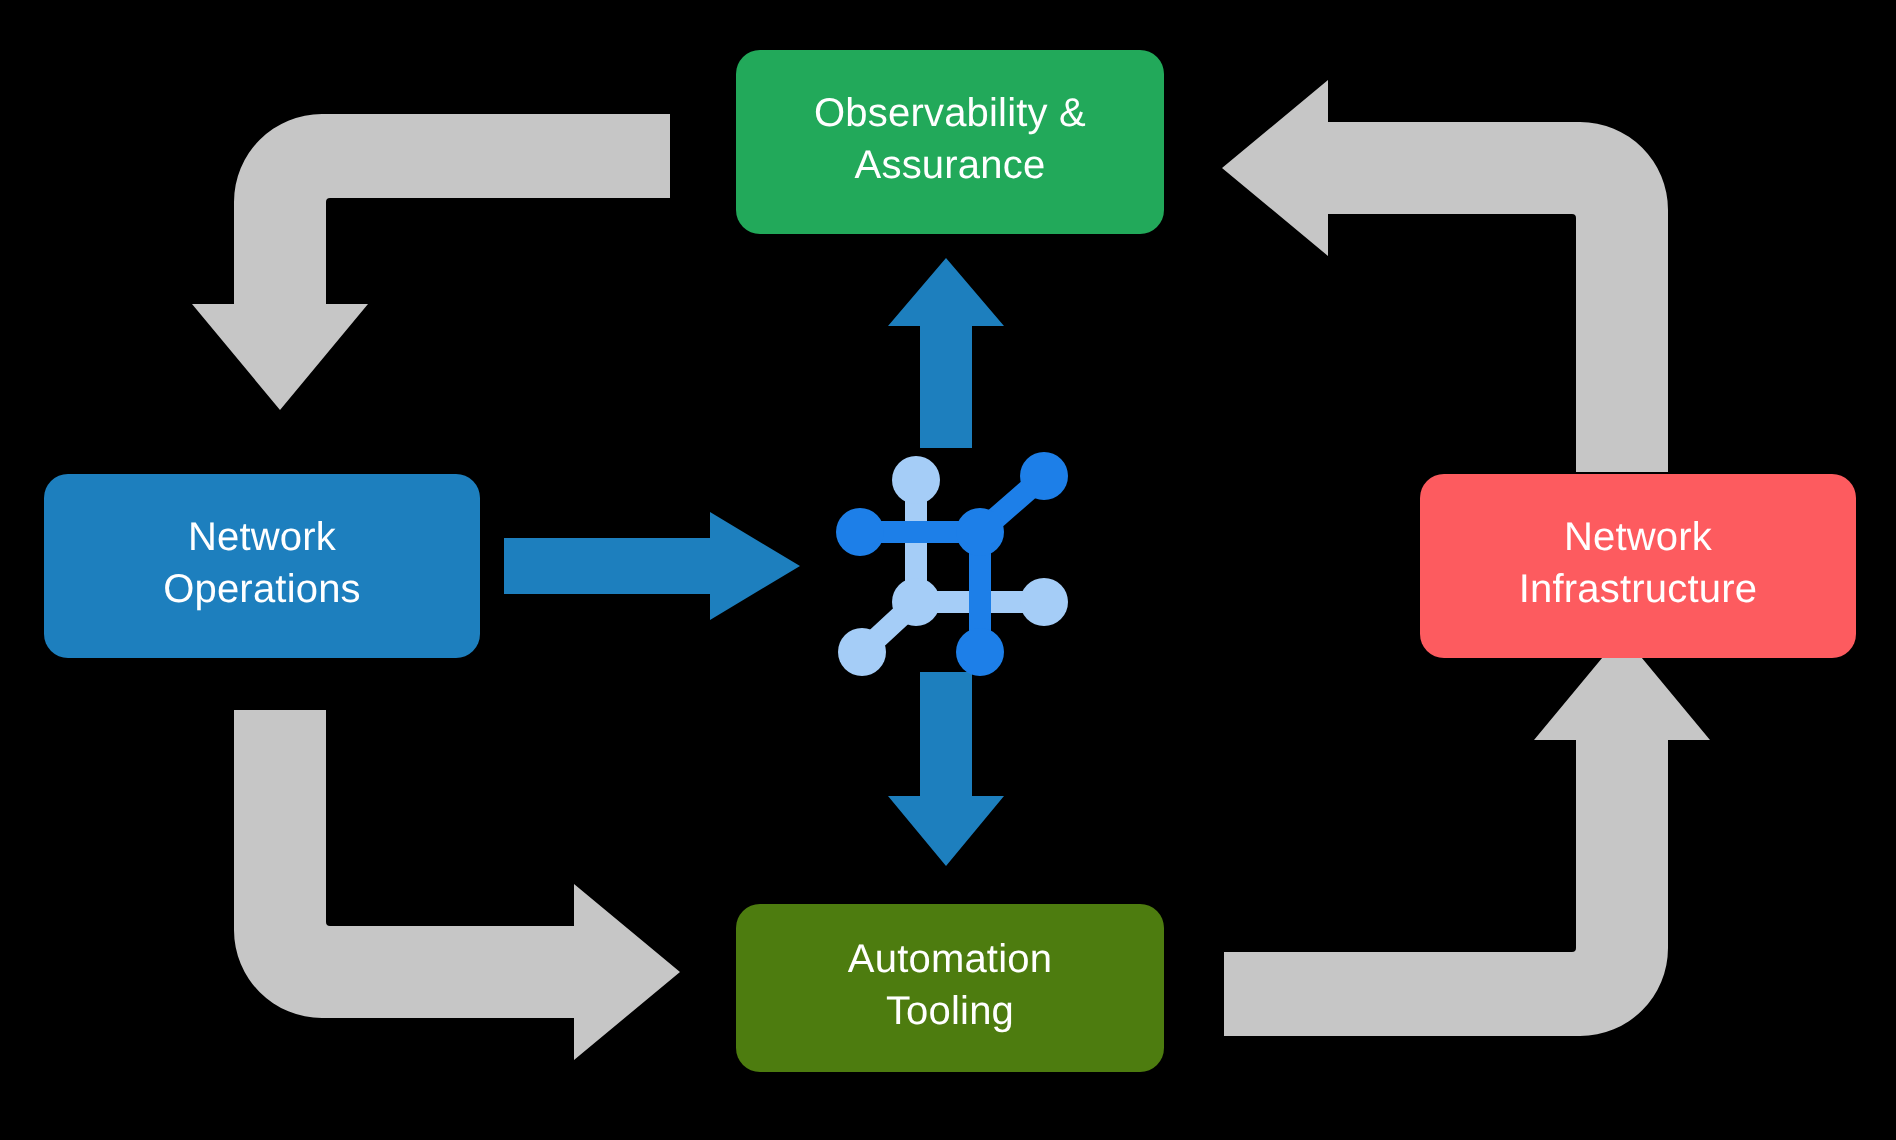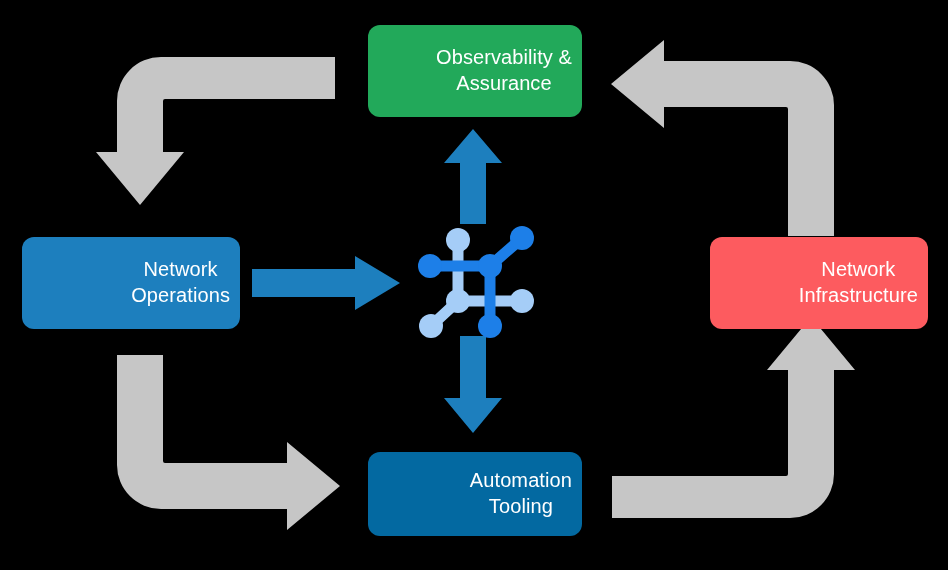--- a/index.html
+++ b/index.html
@@ -23,21 +23,21 @@
     left: 0;
     top: 0;
     width: 948px;
     height: 570px;
   }
   .node-box {
     position: absolute;
     border-radius: 12px;
     display: flex;
     align-items: center;
-    justify-content: flex-end;
+    justify-content: center;
     text-align: center;
     color: #ffffff;
     font-size: 20px;
     line-height: 1.28;
     font-weight: 400;
     letter-spacing: 0.1px;
     box-sizing: border-box;
     padding: 4px 10px;
   }
   .node-label {
@@ -184,18 +184,18 @@
   <div class="node-box" id="box-operations" style="background:#1d7fbe">
     <span class="node-label">Network
 Operations</span>
   </div>
 
   <div class="node-box" id="box-infrastructure" style="background:#fd5b5f">
     <span class="node-label">Network
 Infrastructure</span>
   </div>
 
-  <div class="node-box" id="box-automation" style="background:#0369a1">
+  <div class="node-box" id="box-automation" style="background:#4d7c0f">
     <span class="node-label">Automation
 Tooling</span>
   </div>
 
 </div>
 
 </body></html>

